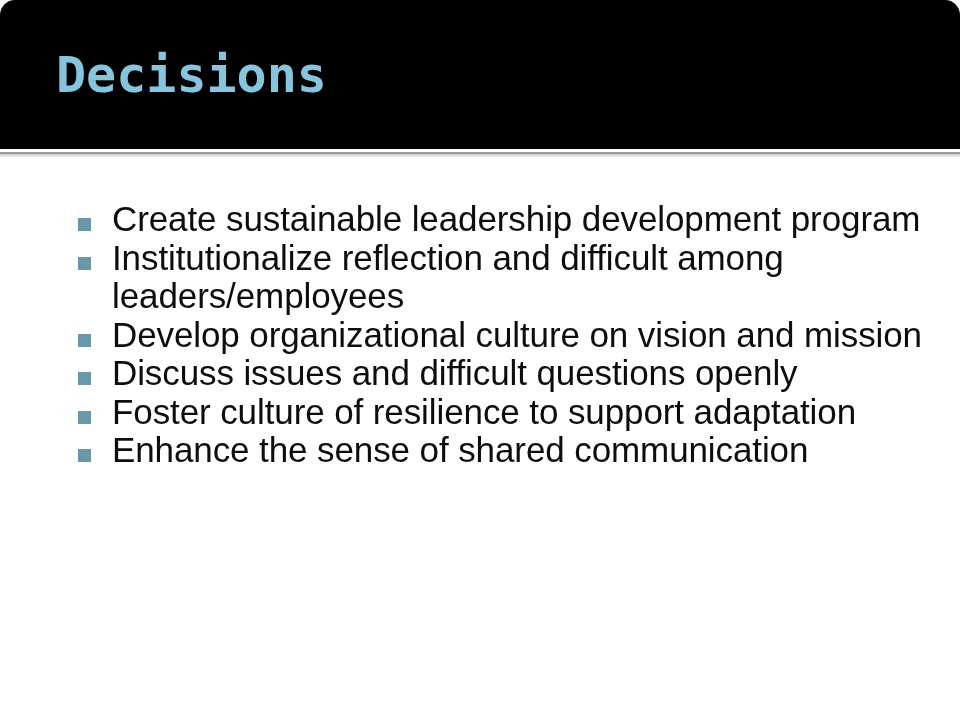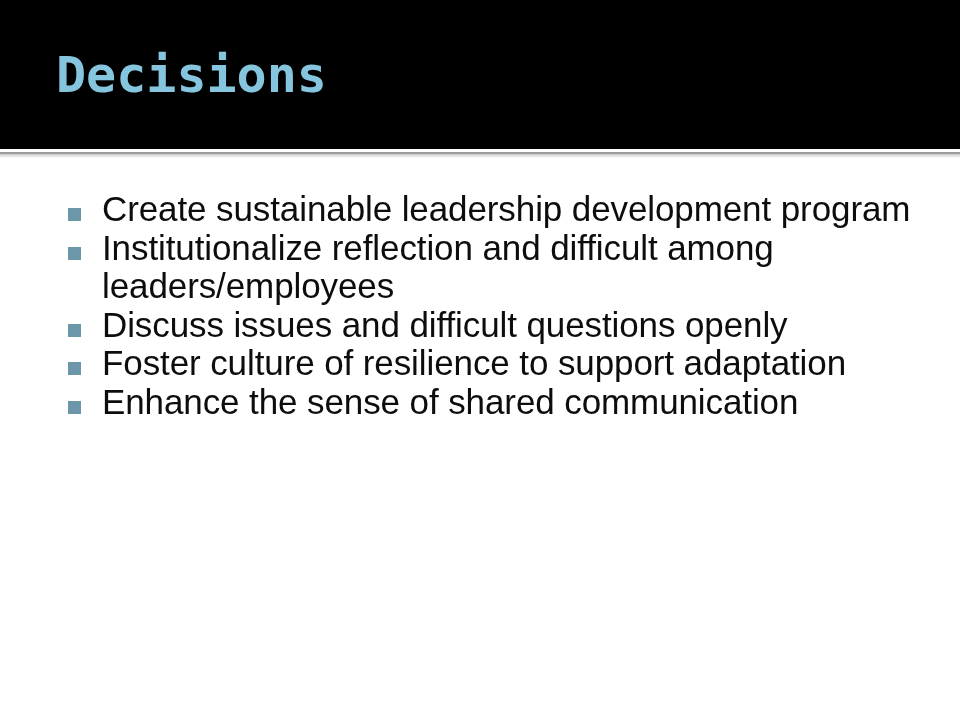--- a/index.html
+++ b/index.html
@@ -9,20 +9,21 @@
   }
   body {
     font-family: "Liberation Sans", sans-serif;
   }
   .slide {
     position: relative;
     width: 960px;
     height: 720px;
     background: #ffffff;
     overflow: hidden;
+    border-radius: 15px;
   }
 
   
   .title-band {
     position: absolute;
     left: 0;
     top: 0;
     width: 960px;
     height: 149px;
     background: #000000;
@@ -65,21 +66,21 @@
     height: 4px;
     background: linear-gradient(to bottom, #c9c9c9 0%, #ffffff 100%);
   }
 
   
   .body-list {
     position: absolute;
     left: 60px;
     top: 188px;
     width: 880px;
-    margin: 2px;
+    margin: 12px;
     padding: 0;
     list-style: none;
   }
   .bullet-row {
     position: relative;
     padding-left: 40px;
     font-size: 35px;
     line-height: 38.5px;
     color: #0d0d0d;
     font-weight: 400;
@@ -117,20 +118,24 @@
       <span class="bullet-marker"></span>
       <span class="bullet-text">Create sustainable leadership development program</span>
     </li>
 
 
     <li class="bullet-row">
       <span class="bullet-marker"></span>
       <span class="bullet-text">Institutionalize reflection and difficult among leaders/employees</span>
     </li>
 
+    <li class="bullet-row">
+      <span class="bullet-marker"></span>
+      <span class="bullet-text">Develop organizational culture on vision and mission</span>
+    </li>
 
     <li class="bullet-row">
       <span class="bullet-marker"></span>
       <span class="bullet-text">Discuss issues and difficult questions openly</span>
     </li>
 
     <li class="bullet-row">
       <span class="bullet-marker"></span>
       <span class="bullet-text">Foster culture of resilience to support adaptation</span>
     </li>

